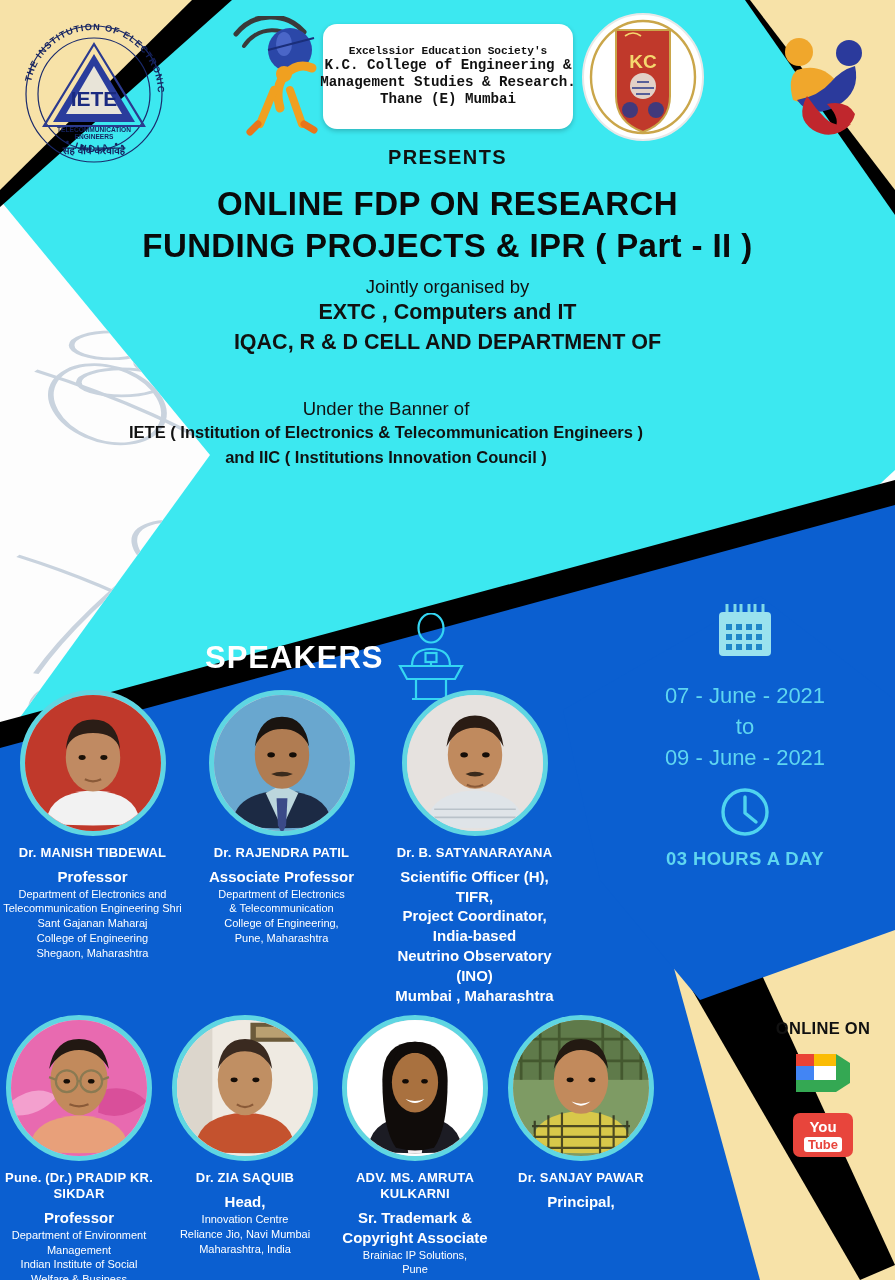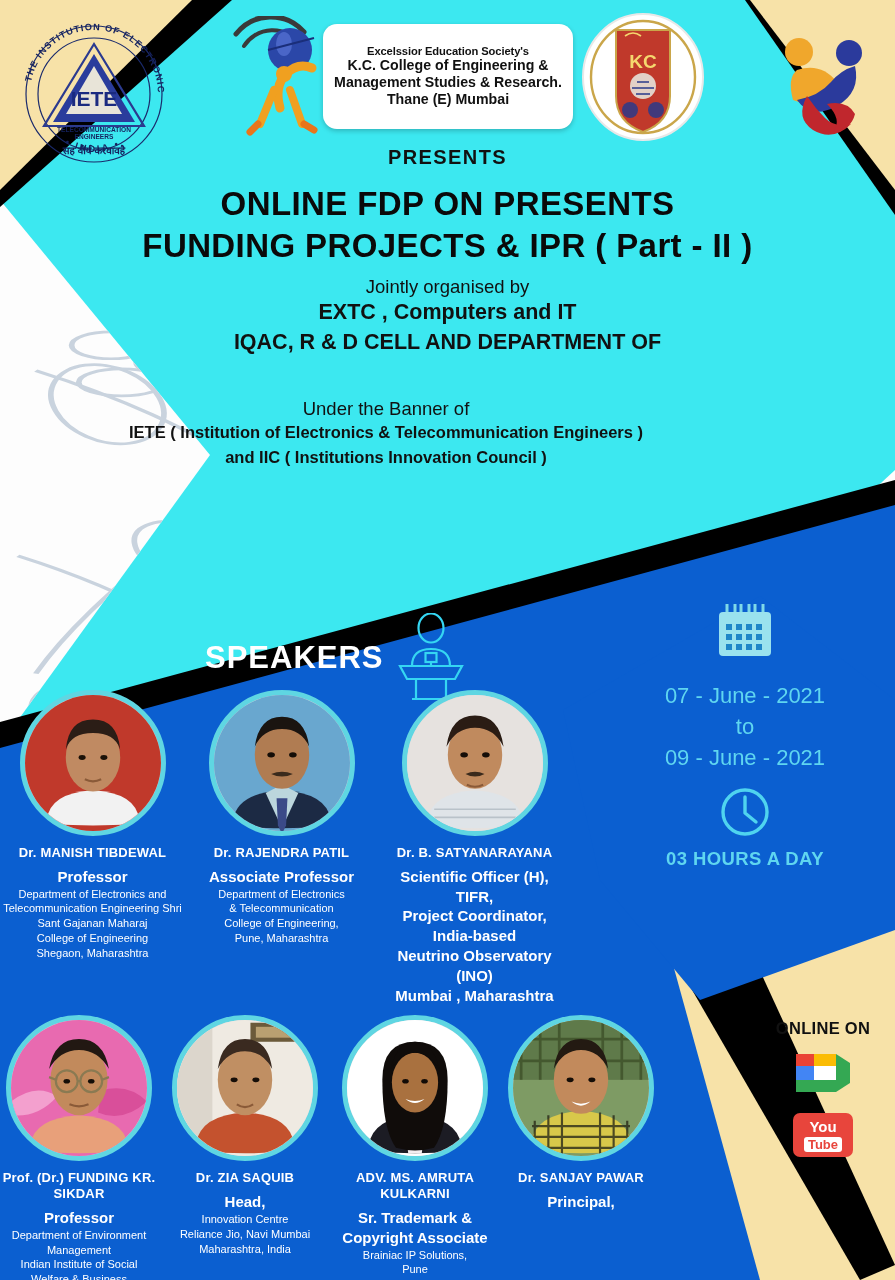--- a/index.html
+++ b/index.html
@@ -89,20 +89,21 @@
   }
   .kc-plaque {
     position:relative; width:100%; height:100%;
   }
   .kc-text-box {
     position:absolute; left:95px; top:14px; width:250px; height:105px;
     background:#fff; border-radius:14px;
     display:flex; flex-direction:column; align-items:center; justify-content:center;
     box-shadow:0 2px 5px rgba(0,0,0,.22);
     padding:4px 6px;
+    font-family:Liberation Mono, monospace;
   }
   .kc-soc { font-size:11.2px; font-weight:bold; color:#111; letter-spacing:-.1px; }
   .kc-l1, .kc-l2, .kc-l3 { font-size:14.2px; font-weight:bold; color:#111; line-height:1.22; white-space:nowrap; }
   .kc-globe { position:absolute; left:0px; top:6px; width:108px; height:122px; }
   .kc-crest { position:absolute; right:-8px; top:2px; width:126px; height:130px; }
 
   .presents {
     position:absolute; top:146px; left:0; width:895px; text-align:center; z-index:10;
     font-size:20px; font-weight:bold; letter-spacing:1.4px; color:#111;
   }
@@ -320,21 +321,21 @@
       <path d="M30 44 q24 -8 40 12 q-18 30 -44 18 q-6 -22 4 -30 z" fill="#f0a72c"></path>
       <path d="M88 40 q6 26 -18 40 q-26 14 -40 -6 q22 -4 34 -18 q10 -12 24 -16 z" fill="#2b3a9c"></path>
       <path d="M40 70 q-12 22 6 34 q20 12 38 -6 q-16 4 -26 -6 q-10 -10 -18 -22 z" fill="#c0272d"></path>
       <path d="M60 78 q20 -4 28 10 q-4 16 -22 18 q10 -12 -6 -28 z" fill="#c0272d"></path>
     </svg>
   </div>
 
   <div class="presents">PRESENTS</div>
 
   <div class="title-block">
-    <div class="title-l1">ONLINE FDP ON PRESENTS</div>
+    <div class="title-l1">ONLINE FDP ON RESEARCH</div>
     <div class="title-l2">FUNDING PROJECTS  &amp;  IPR ( Part - II )</div>
     <div class="sub-jointly">Jointly organised by</div>
     <div class="sub-org">EXTC , Computers and IT</div>
     <div class="sub-org">IQAC, R &amp; D CELL  AND  DEPARTMENT  OF</div>
   </div>
 
   <div class="banner-block">
     <div class="banner-under">Under  the  Banner of</div>
     <div class="banner-l1">IETE ( Institution of Electronics &amp; Telecommunication Engineers )</div>
     <div class="banner-l2">and IIC ( Institutions Innovation Council )</div>
@@ -447,21 +448,21 @@
               <circle cx="41" cy="45" r="8"></circle>
                   <circle cx="59" cy="45" r="8"></circle>
               <path d="M49 45 h2 M33 44 l-5 -2 M67 44 l5 -2"></path>
             </g>
             <ellipse cx="41" cy="45" rx="2.4" ry="1.7" fill="#140d07"></ellipse>
             <ellipse cx="59" cy="45" rx="2.4" ry="1.7" fill="#140d07"></ellipse>
             <path d="M43 62 q7 3 14 0" stroke="#8a5a38" stroke-width="1.6" fill="none"></path>
           </svg>
         </div>
           </div>
-        <div class="sp-name">Prof. (Dr.) FUNDING KR. SIKDAR</div>
+        <div class="sp-name">Pune. (Dr.) PRADIP KR. SIKDAR</div>
         <div class="sp-role">Professor</div>
         <div class="sp-aff" style="white-space:pre-line">Department of Environment
 Management
 Indian Institute of Social
 Welfare &amp; Business Management
 West Bengal, India</div>
       </div>
 
       <div class="card">
         <div class="avatar-wrap">

